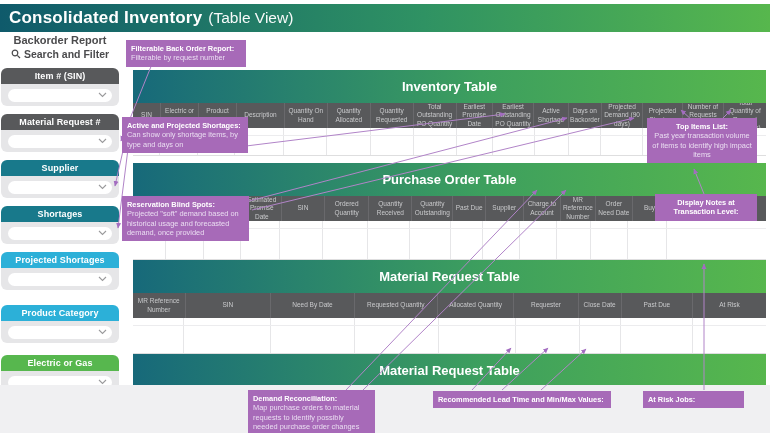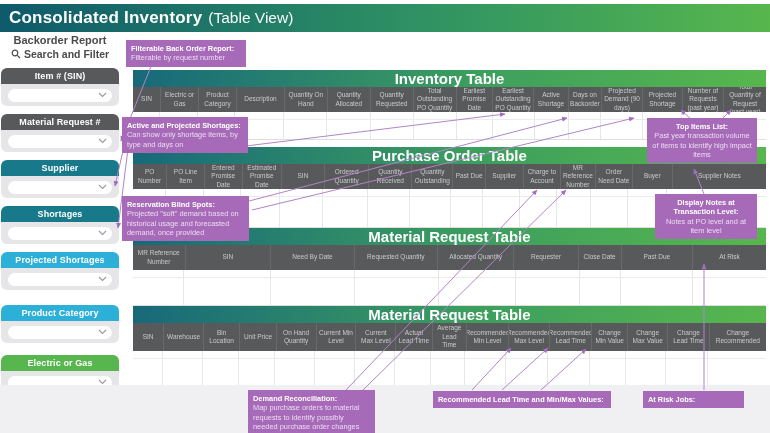--- a/index.html
+++ b/index.html
@@ -21,22 +21,22 @@
   .filter{margin:8px 1px 0 1px;}
   .filter-h{height:16px;border-radius:6px 6px 0 0;color:#fff;font-size:9px;font-weight:bold;
             display:flex;align-items:center;justify-content:center;letter-spacing:.1px;}
   .filter-b{background:#e6e6e8;height:22px;border-radius:0 0 6px 6px;display:flex;align-items:center;
             padding:0 7px;box-sizing:border-box;}
   .pill{background:#fff;border-radius:8px;height:13px;flex:1;display:flex;align-items:center;
         justify-content:flex-end;padding:0 5px;cursor:pointer;}
 
   
   .main{position:absolute;left:133px;top:70px;width:633px;}
-  .tbl-title{height:17px;background:linear-gradient(to right,#17697a,#3d9f5e 55%,#57b74d);
-             color:#fff;font-weight:bold;font-size:15px;display:flex;align-items:center;justify-content:center;}
+  .tbl-title{height:33px;background:linear-gradient(to right,#17697a,#3d9f5e 55%,#57b74d);
+             color:#fff;font-weight:bold;font-size:13px;display:flex;align-items:center;justify-content:center;}
   .tbl-head{display:flex;background:#58595b;}
   .hc{color:#c9cacc;font-size:6.5px;line-height:1.3;text-align:center;display:flex;align-items:center;
       justify-content:center;padding:1px 2px;border-right:1px solid #69696c;box-sizing:border-box;overflow:hidden;}
   .hc:last-child{border-right:none;}
   .tbl-body{display:flex;flex-direction:column;background:#fff;border-bottom:1px solid #dededf;}
   .r{display:flex;flex:none;}
   .r0{border-bottom:1px solid #ececee;}
   .bc{border-right:1px solid #e6e6e8;box-sizing:border-box;}
   .bc:last-child{border-right:none;}
 
@@ -416,21 +416,20 @@
       <div class="callout co2">
         <div class="ct">Top Items List:</div>
         <div class="cb">Past year transaction volume of items to identify high impact items</div>
       </div>
       <div class="callout co3">
         <div class="ct">Reservation Blind Spots:</div>
         <div class="cb">Projected "soft" demand based on historical usage and forecasted demand, once provided</div>
       </div>
       <div class="callout co4">
         <div class="ct">Display Notes at Transaction Level:</div>
-        <div class="cb">Notes at PO level and at item level</div>
       </div>
       <div class="callout co5">
         <div class="ct">Demand Reconciliation:</div>
         <div class="cb">Map purchase orders to material requests to identify possibly needed purchase order changes</div>
       </div>
       <div class="callout co6">
         <div class="ct">Recommended Lead Time and Min/Max Values:</div>
       </div>
       <div class="callout co7">
         <div class="ct">At Risk Jobs:</div>

